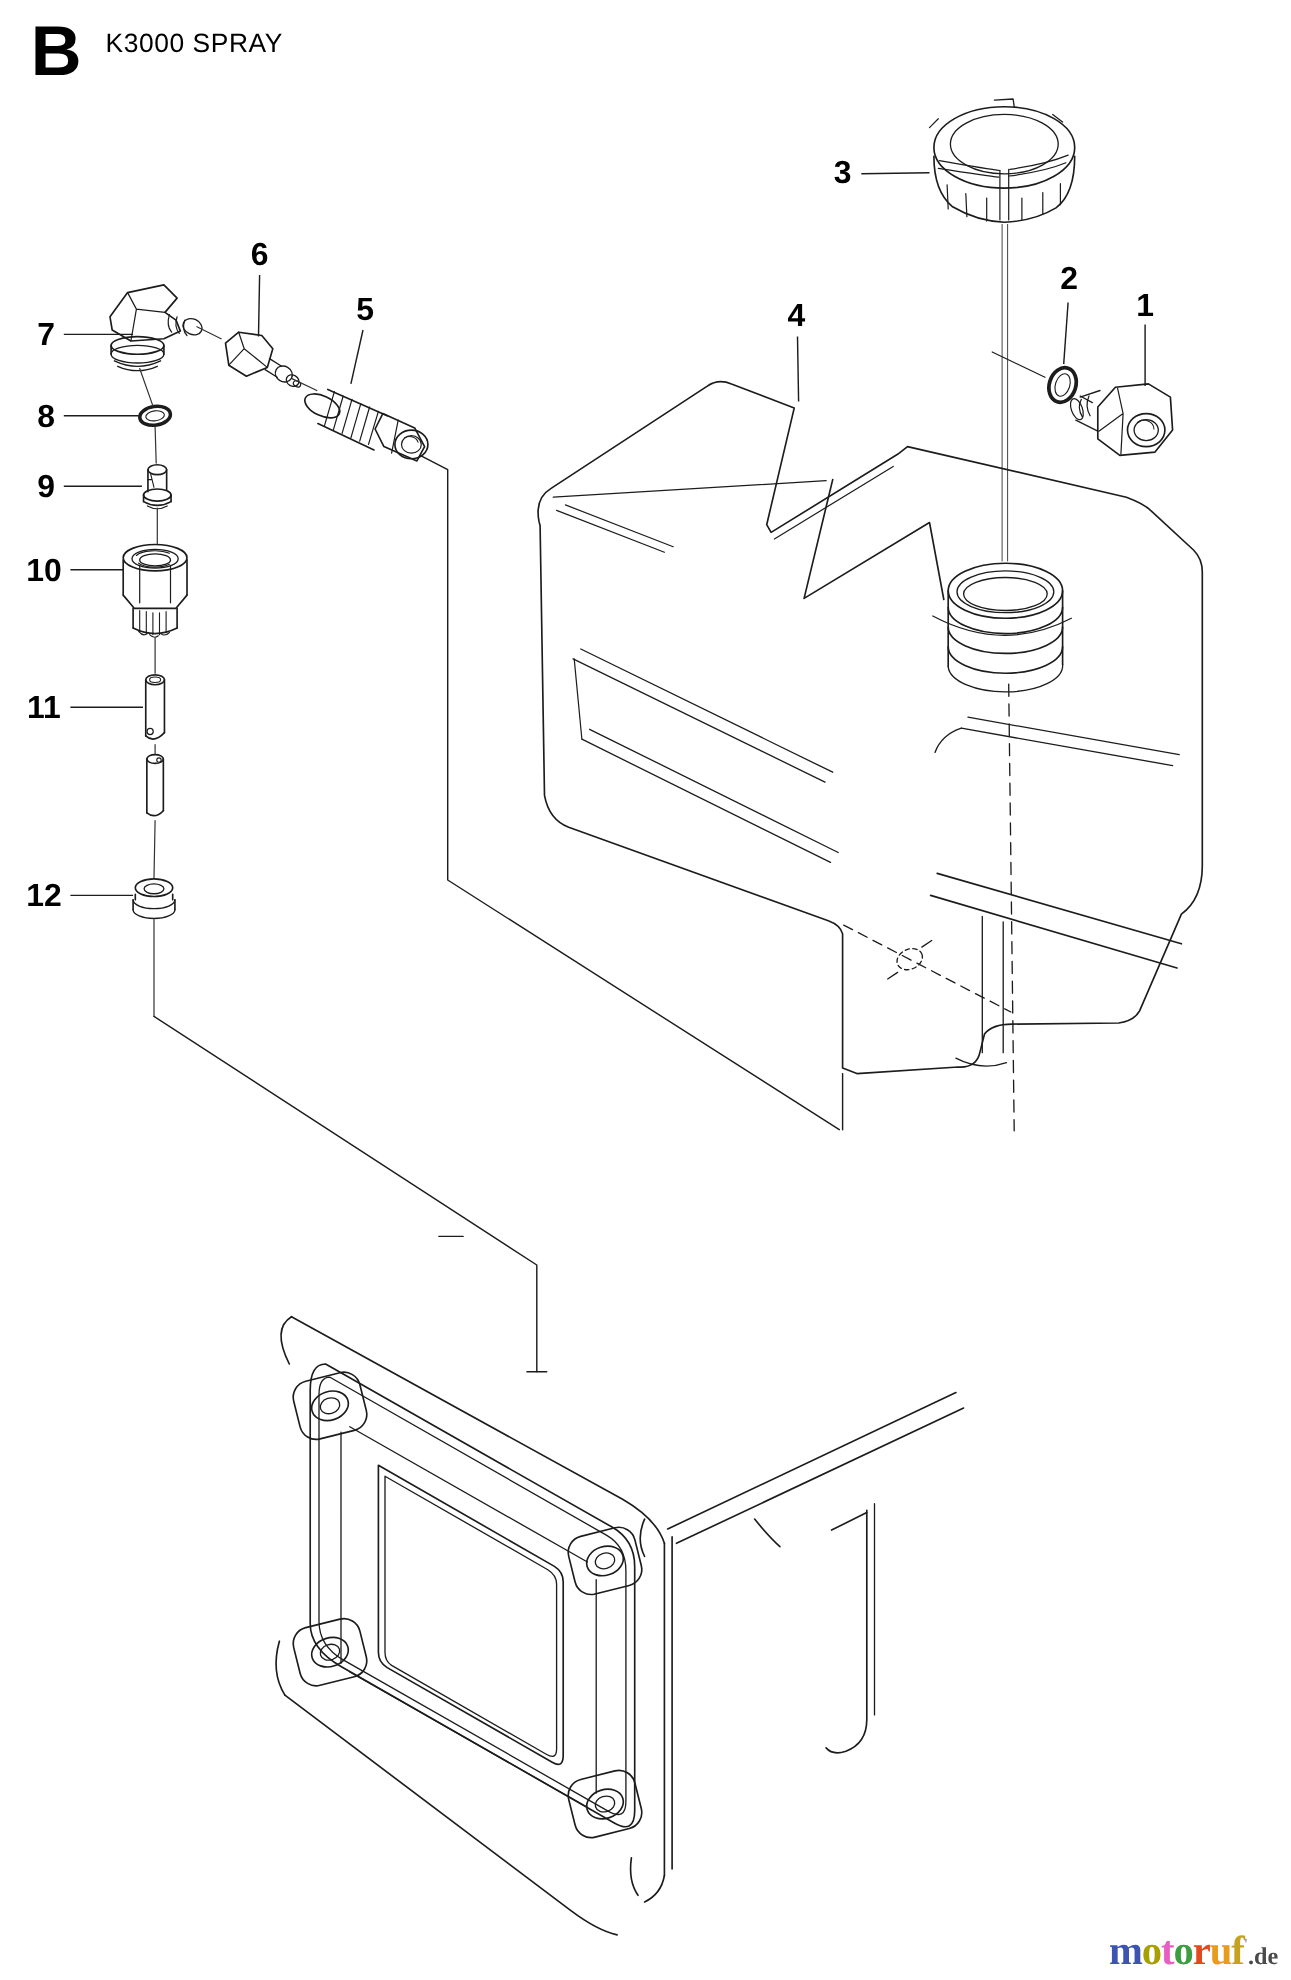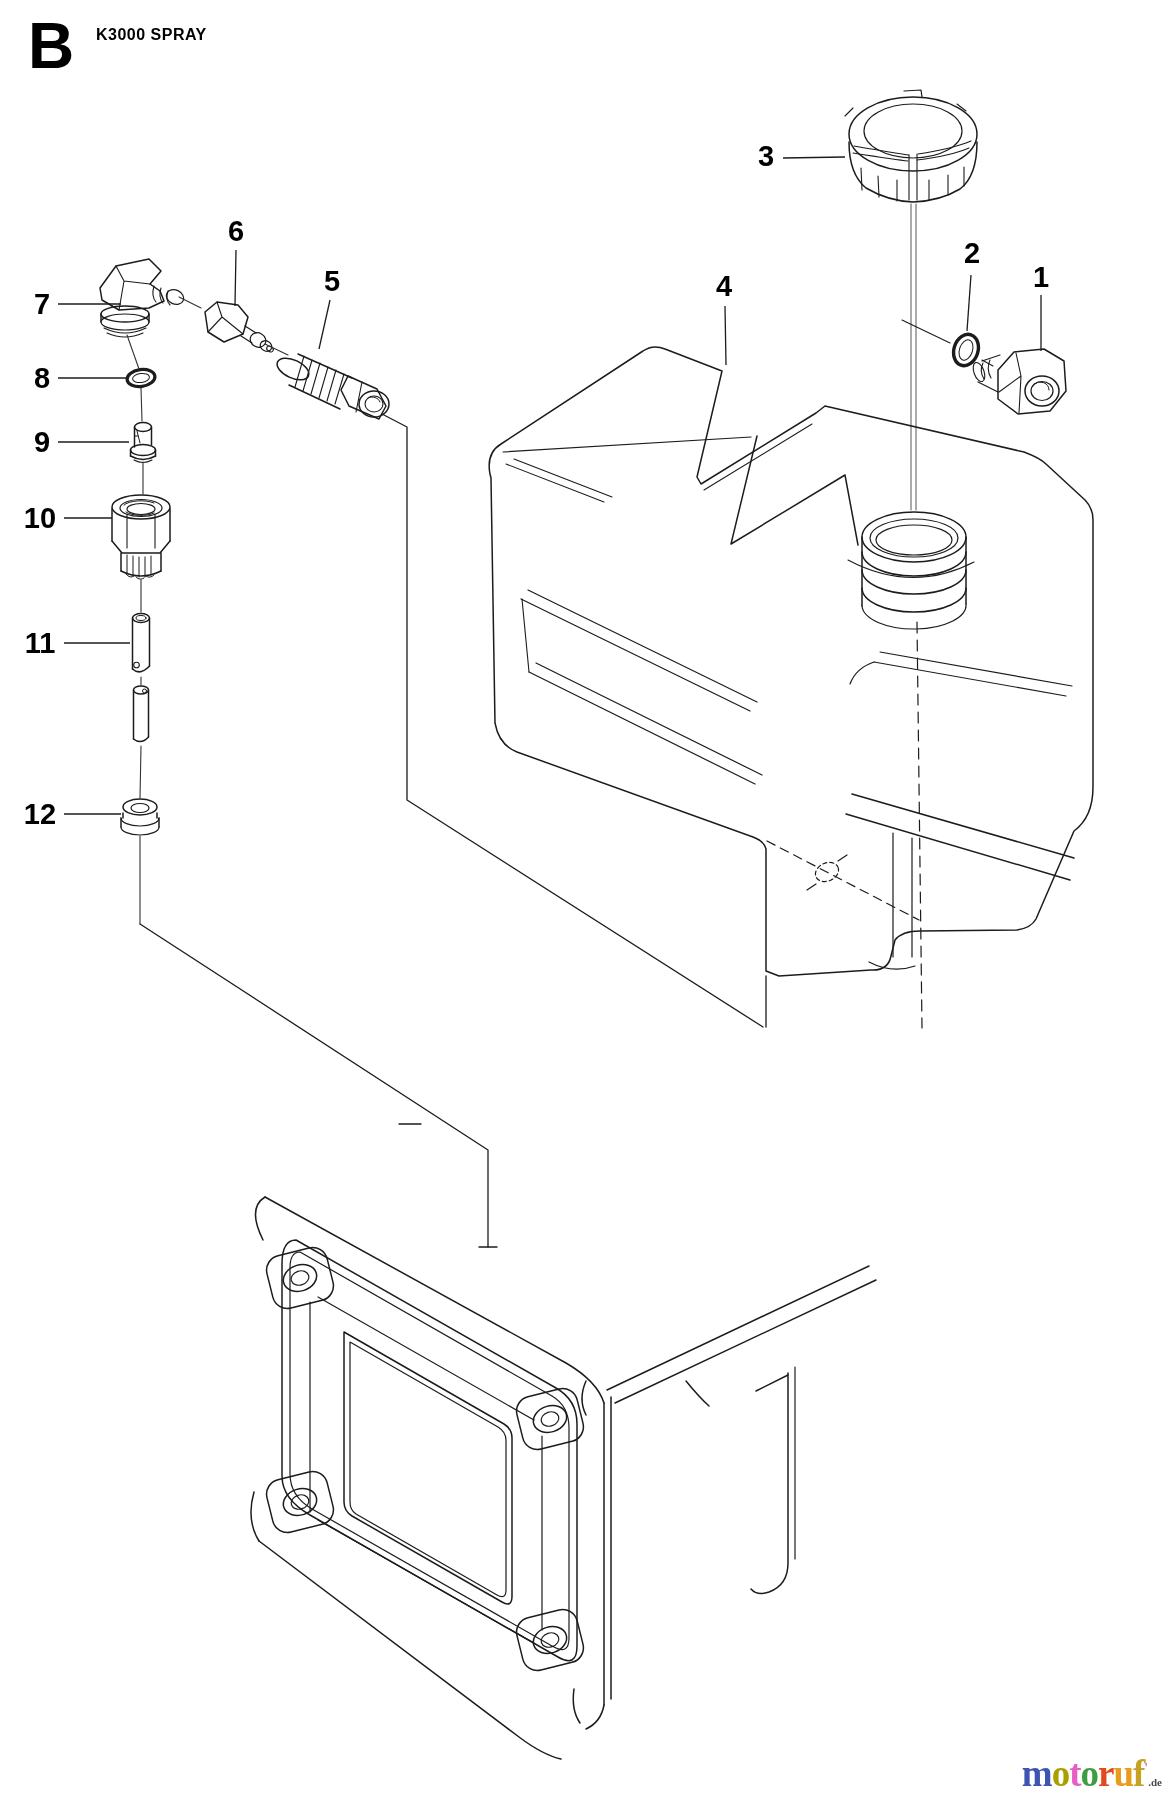--- a/index.html
+++ b/index.html
@@ -1,27 +1,27 @@
 <!DOCTYPE html>
 <html><head>
 <meta charset="utf-8">
 <style>
   html,body{margin:0;padding:0;background:#ffffff;}
   #page{position:relative;width:1174px;height:1800px;background:#fff;overflow:hidden;
         font-family:"Liberation Sans",sans-serif;}
   #section-letter{position:absolute;left:28px;top:14px;font-size:64px;font-weight:700;color:#000;
         line-height:1;letter-spacing:0;}
-  #model-title{position:absolute;left:96px;top:26px;font-size:16px;font-weight:700;color:#000;
+  #model-title{position:absolute;left:96px;top:26px;font-size:24px;font-weight:400;color:#000;
         letter-spacing:0.5px;}
   svg{position:absolute;left:0;top:0;}
   .callout-num{font:700 29px "Liberation Sans",sans-serif;fill:#000;text-anchor:middle;}
   .leader{fill:none;stroke:#1c1c1c;stroke-width:1.3px;}
   #watermark{position:absolute;right:12px;top:1752px;font-family:"Liberation Serif",serif;
         font-weight:700;font-size:37px;letter-spacing:-1px;white-space:nowrap;}
-  #watermark .tld{font-size:11px;font-weight:700;color:#4a4a4a;letter-spacing:0;}
+  #watermark .tld{font-size:22px;font-weight:700;color:#4a4a4a;letter-spacing:0;}
   #watermark .mark{font-size:14px;color:#9a8fb8;vertical-align:super;letter-spacing:0;}
 </style>
 </head>
 <body>
 
 <div id="page">
 
   <div id="section-letter">B</div>
   <div id="model-title">K3000 SPRAY</div>
 

